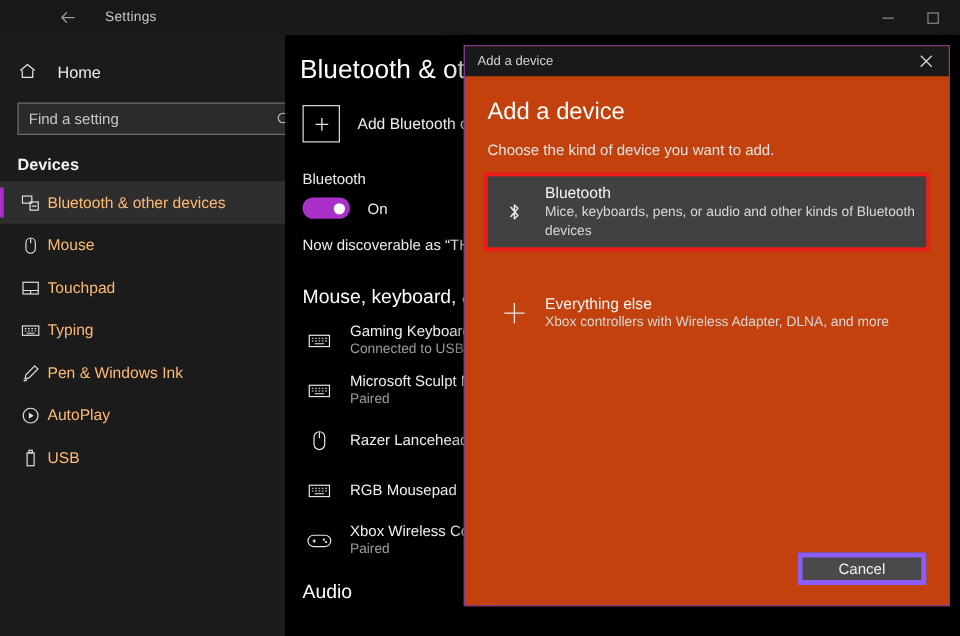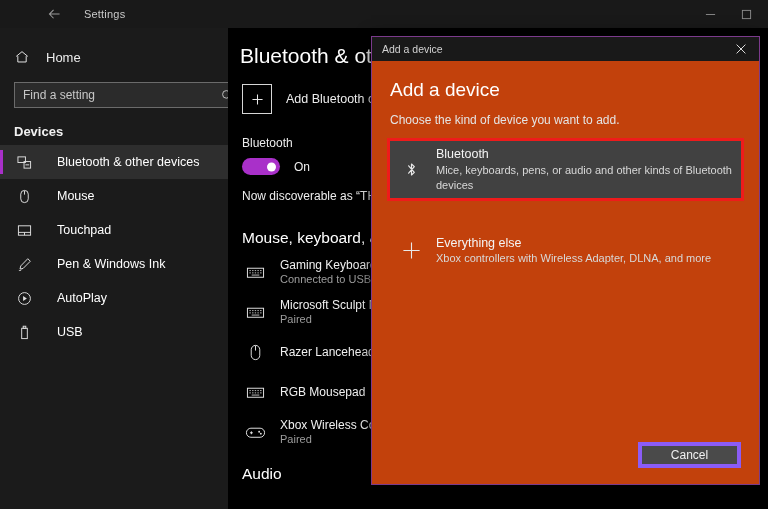--- a/index.html
+++ b/index.html
@@ -137,22 +137,22 @@
     background: #a930c9;
   }
   .nav-ico {
     width: 20px;
     display: flex; align-items: center; justify-content: center;
     color: #e2e2e2;
     flex: 0 0 20px;
   }
   .nav-label {
     font-size: 12.5px;
-    margin-left: 23px;
-    color: #ffffff;
+    margin-left: 4px;
+    color: #fdba74;
     white-space: nowrap;
     text-align: center;
   }
 
   
   .content {
     position: absolute;
     left: 228px; top: 28px;
     width: 540px; height: 481px;
     background: #000000;
@@ -427,20 +427,29 @@
       <div class="nav-item">
         <div class="nav-ico">
           <svg width="15" height="15" viewBox="0 0 16 16">
               <rect x="1.5" y="3" width="13" height="10" fill="none" stroke="currentColor" stroke-width="1"></rect>
               <path d="M1.5 10h13M8 10v3" stroke="currentColor" stroke-width="1"></path>
             </svg>
         </div>
         <div class="nav-label">Touchpad</div>
       </div>
 
+      <div class="nav-item">
+        <div class="nav-ico">
+          <svg width="15" height="15" viewBox="0 0 16 16">
+              <rect x="1" y="4" width="14" height="8" fill="none" stroke="currentColor" stroke-width="1"></rect>
+              <path d="M3 6.3h1.4M5.8 6.3h1.4M8.6 6.3H10M11.4 6.3h1.4M3 8.4h1.4M5.8 8.4h1.4M8.6 8.4H10M11.4 8.4h1.4M4.6 10.3h6.8" stroke="currentColor" stroke-width=".9"></path>
+            </svg>
+        </div>
+        <div class="nav-label">Typing</div>
+      </div>
 
       <div class="nav-item">
         <div class="nav-ico">
           <svg width="15" height="15" viewBox="0 0 16 16">
               <path d="M11.5 1.8l2.7 2.7-7.6 7.6-3.4.8.8-3.4z" fill="none" stroke="currentColor" stroke-width="1"></path>
               <path d="M2 14.2c1.2.6 2.3.2 2.9-.7" fill="none" stroke="currentColor" stroke-width="1"></path>
             </svg>
         </div>
         <div class="nav-label">Pen &amp; Windows Ink</div>
       </div>

